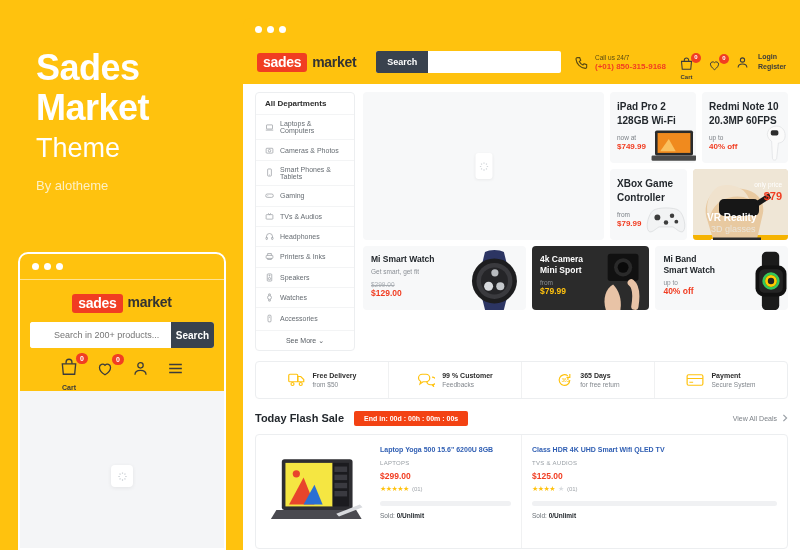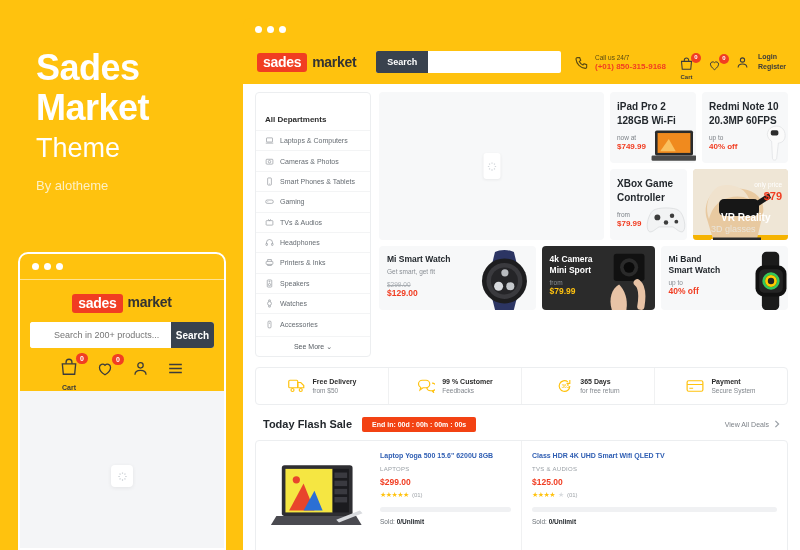--- a/index.html
+++ b/index.html
@@ -142,23 +142,23 @@
     font-size: 6px; font-weight: bold; color: #3b3b3b;
   }
   .login-box { font-size: 7px; color: #3b3b3b; font-weight: bold; line-height: 1.45; }
 
   
   .site-body { background: #fff; padding: 8px 12px 0; }
   .hero-row { display: flex; gap: 8px; }
 
   
   .departments {
-    width: 116px; flex-shrink: 0; background: #fff;
+    width: 100px; flex-shrink: 0; background: #fff;
     border: 1px solid #eceef0; border-radius: 4px;
-    padding: 22px 0 5px;
+    padding: 6px 0 5px;
   }
   .dept-title {
     font-size: 8px; font-weight: bold; color: #2b2b2b;
     padding: 0 9px 6px;
   }
   .dept-item {
     display: flex; align-items: center; gap: 6px;
     padding: 5.2px 9px; font-size: 7px; color: #666c72;
     border-top: 1px solid #f3f4f5; cursor: pointer;
   }
@@ -218,39 +218,39 @@
   .deal-new.gold { color: #FFC20E; }
 
   
   .vr-banner {
     width: 95px; border-radius: 4px; overflow: hidden; position: relative;
     background: linear-gradient(180deg,#e8dcc8 0%,#e8dcc8 48%,#F5B301 48%,#F5B301 100%);
     cursor: pointer;
   }
   .vr-price-lbl { position: absolute; right: 6px; top: 12px; font-size: 6.5px; color: #fff; z-index: 3; text-align: right; }
   .vr-price { position: absolute; right: 6px; top: 21px; font-size: 11px; font-weight: bold; color: #F13D22; z-index: 3; }
-  .vr-t1 { position: absolute; left: 28px; top: 43px; font-size: 10px; font-weight: bold; color: #fff; z-index: 3; }
+  .vr-t1 { position: absolute; left: 14px; top: 43px; font-size: 10px; font-weight: bold; color: #fff; z-index: 3; }
   .vr-t2 { position: absolute; left: 18px; top: 55px; font-size: 9px; color: #e9e4da; z-index: 3; }
 
   
   .features {
     display: flex; margin: 10px 0 0; border: 1px solid #eceef0;
     border-radius: 4px; background: #fff; height: 38px;
   }
   .feature {
     flex: 1; display: flex; align-items: center; justify-content: center;
     gap: 7px; border-right: 1px solid #f0f1f2;
   }
   .feature:last-child { border-right: 0; }
   .feat-t1 { font-size: 7px; font-weight: bold; color: #2b2b2b; }
   .feat-t2 { font-size: 6.5px; color: #82878d; margin-top: 1.5px; }
 
   
   .flash-head {
-    display: flex; align-items: center; gap: 10px; margin: 12px 8px 8px;
+    display: flex; align-items: center; gap: 10px; margin: 12px 0 8px;
   }
   .flash-title { font-size: 11px; font-weight: bold; color: #23282d; }
   .countdown {
     background: #F34213; color: #fff; font-size: 7px; font-weight: bold;
     padding: 4px 10px; border-radius: 2px;
   }
   .view-all {
     margin-left: auto; font-size: 7px; color: #7d8288;
     display: flex; align-items: center; gap: 5px; cursor: pointer;
   }

